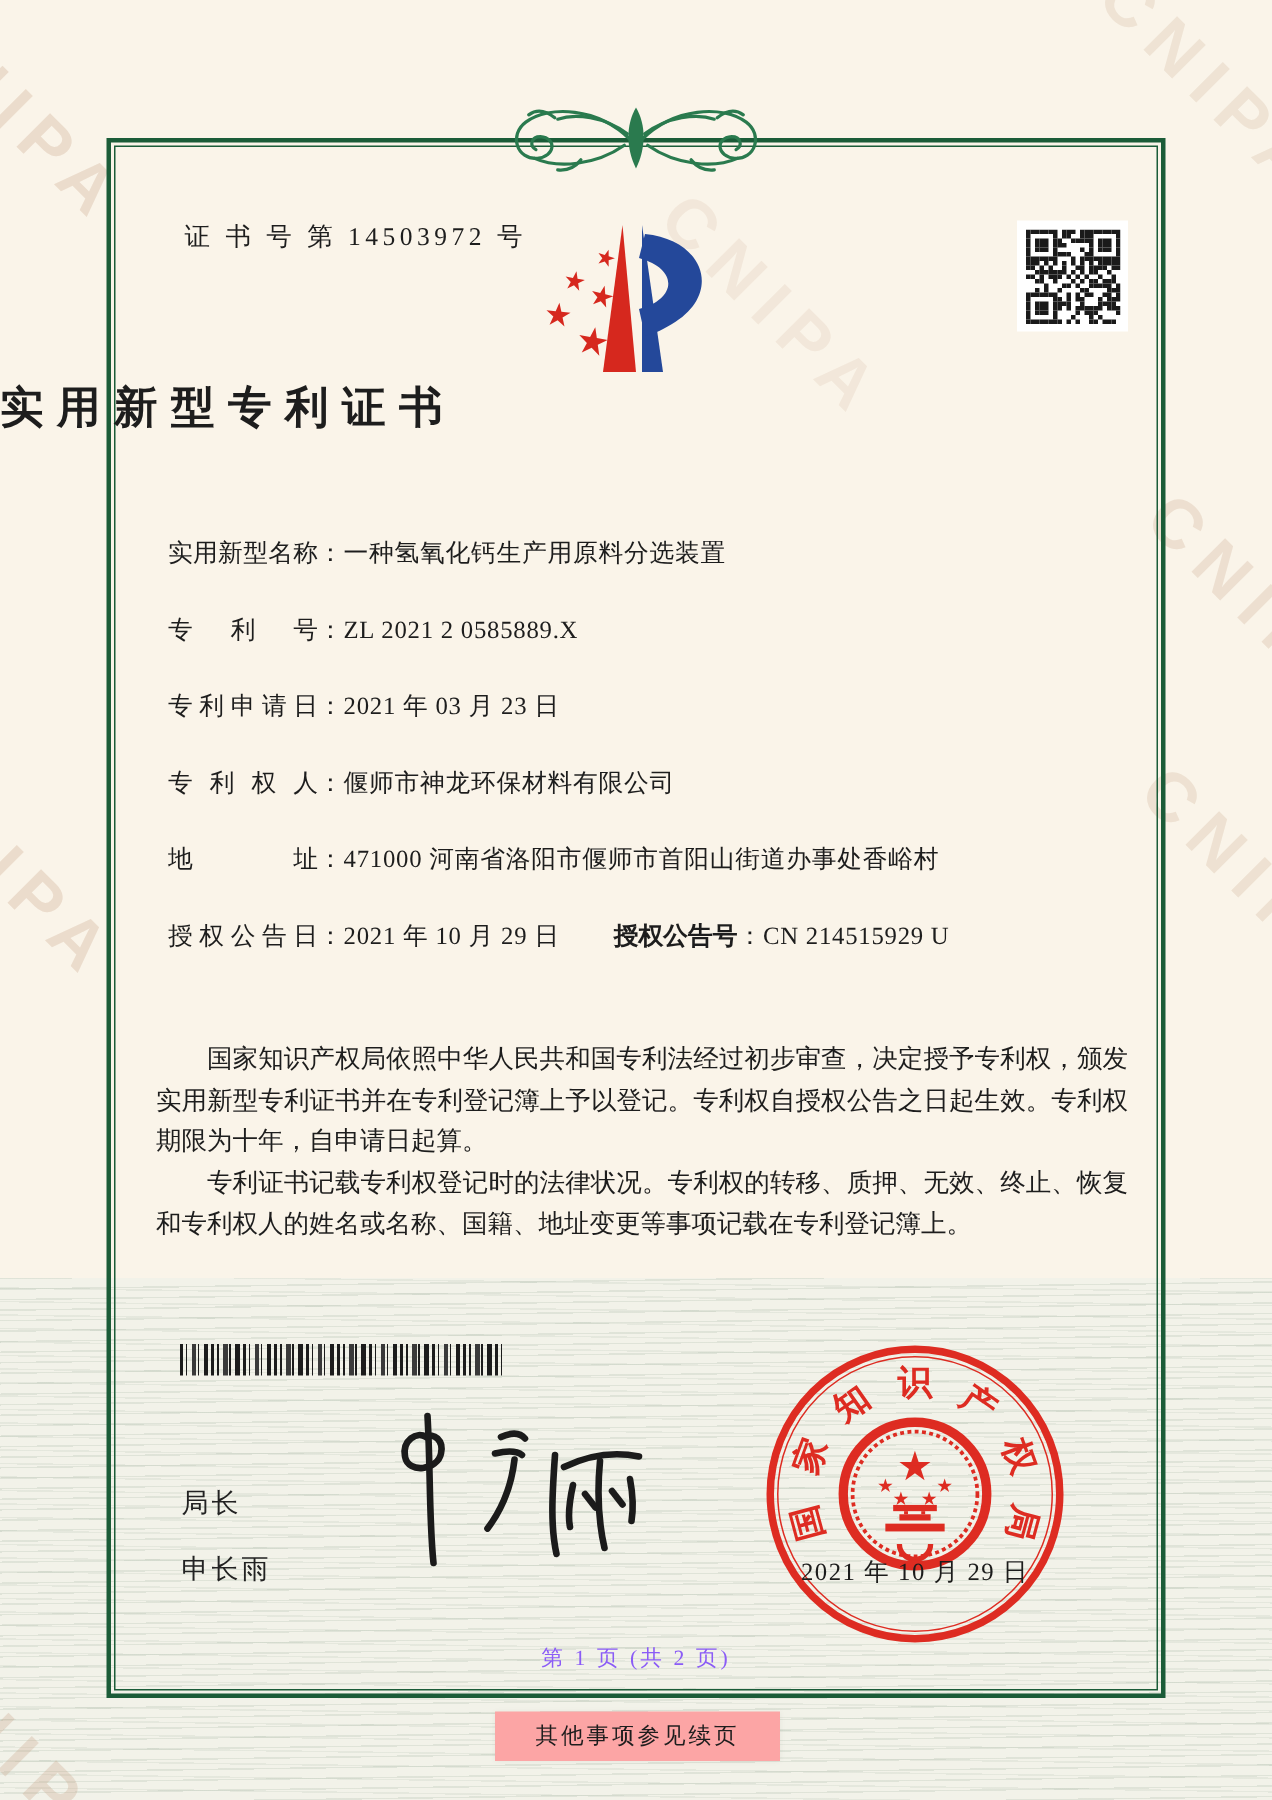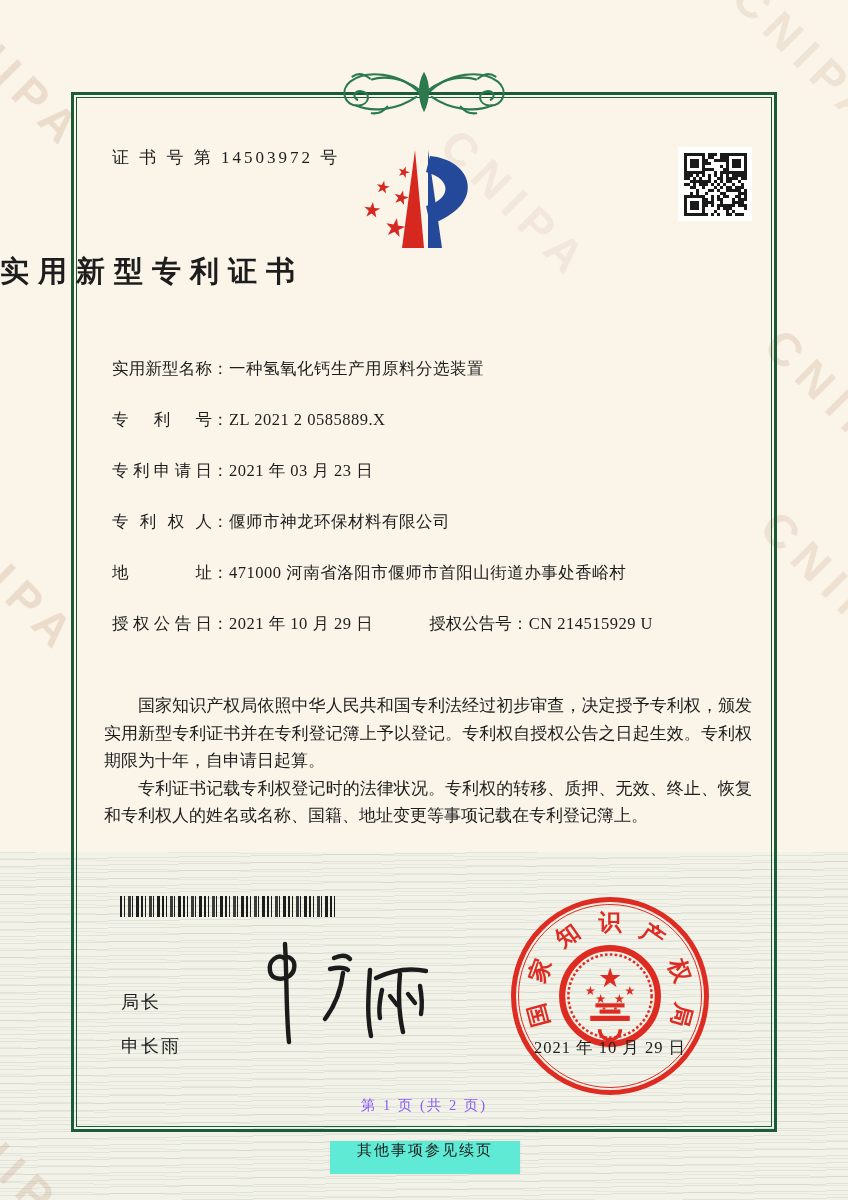--- a/index.html
+++ b/index.html
@@ -28,34 +28,34 @@
 
   
   .border-outer{position:absolute;left:71px;top:92px;width:700px;height:1034px;
       border:3px solid #1b5c38;z-index:2;pointer-events:none;}
   .border-inner{position:absolute;inset:2px;border:1px solid #1b5c38;}
 
   
   .ornament{position:absolute;left:298px;top:64px;width:252px;height:58px;z-index:3;}
 
   
-  .cert-no{position:absolute;left:112px;top:146px;font-size:17px;letter-spacing:3px;z-index:3;}
+  .cert-no{position:absolute;left:123px;top:146px;font-size:17px;letter-spacing:3px;z-index:3;}
   .logo{position:absolute;left:352px;top:144px;width:140px;height:112px;z-index:3;}
   .qr-box{position:absolute;left:678px;top:147px;width:74px;height:74px;background:#fff;z-index:3;
           display:flex;align-items:center;justify-content:center;}
   .title{position:absolute;left:0;top:252px;width:848px;text-align:left;
          font-size:29px;font-weight:bold;letter-spacing:9px;z-index:3;}
 
   
   .fields{position:absolute;left:112px;top:358px;width:640px;z-index:3;font-size:16.5px;}
   .frow{height:26px;margin-bottom:25px;white-space:nowrap;}
   .flabel{display:inline-block;width:100px;text-align:justify;text-align-last:justify;vertical-align:top;}
   .fcolon{display:inline-block;width:17px;}
   .fvalue{letter-spacing:.5px;}
-  .flabel2{margin-left:56px;}
+  .flabel2{margin-left:36px;font-weight:bold;}
 
   
   .bodytext{position:absolute;left:104px;top:692px;width:648px;z-index:3;
             font-size:17px;line-height:27.5px;text-align:justify;}
   .bodytext p{margin:0;text-indent:2em;}
 
   
   .barcode{position:absolute;left:120px;top:896px;width:216px;height:21px;z-index:3;
     background:repeating-linear-gradient(90deg,
       #1c1c1c 0 2px, rgba(0,0,0,0) 2px 4px,
@@ -76,22 +76,22 @@
   .seal-ring2{position:absolute;inset:7px;border-radius:50%;border:1px solid #dd2218;}
   .seal-char{position:absolute;left:50%;top:50%;font-size:23px;font-weight:bold;color:#dd2218;
              font-family:"Liberation Serif","DejaVu Serif",serif;}
   .emblem{position:absolute;left:47px;top:47px;width:104px;height:104px;}
   .seal-date{position:absolute;left:0;top:140px;width:198px;text-align:center;z-index:5;
              font-size:16.5px;color:#111;letter-spacing:1px;white-space:nowrap;}
 
   
   .page-info{position:absolute;left:0;top:1096px;width:848px;text-align:center;
              font-size:14.5px;letter-spacing:2px;z-index:3;color:#8b5cf6;}
-  .cont-box{position:absolute;left:330px;top:1141px;width:190px;height:33px;background:#5eead4;
-            z-index:3;display:flex;align-items:flex-start;justify-content:center;
+  .cont-box{position:absolute;left:330px;top:1141px;width:190px;height:33px;background:#fca5a5;
+            z-index:3;display:flex;align-items:center;justify-content:center;
             font-size:15px;letter-spacing:2px;box-shadow:0 0 4px rgba(0,0,0,.06);}
 </style>
 </head>
 <body>
 
 <div class="page">
 
   <div class="waves"></div>
 
   <div class="wm wm1">CNIPA</div>

